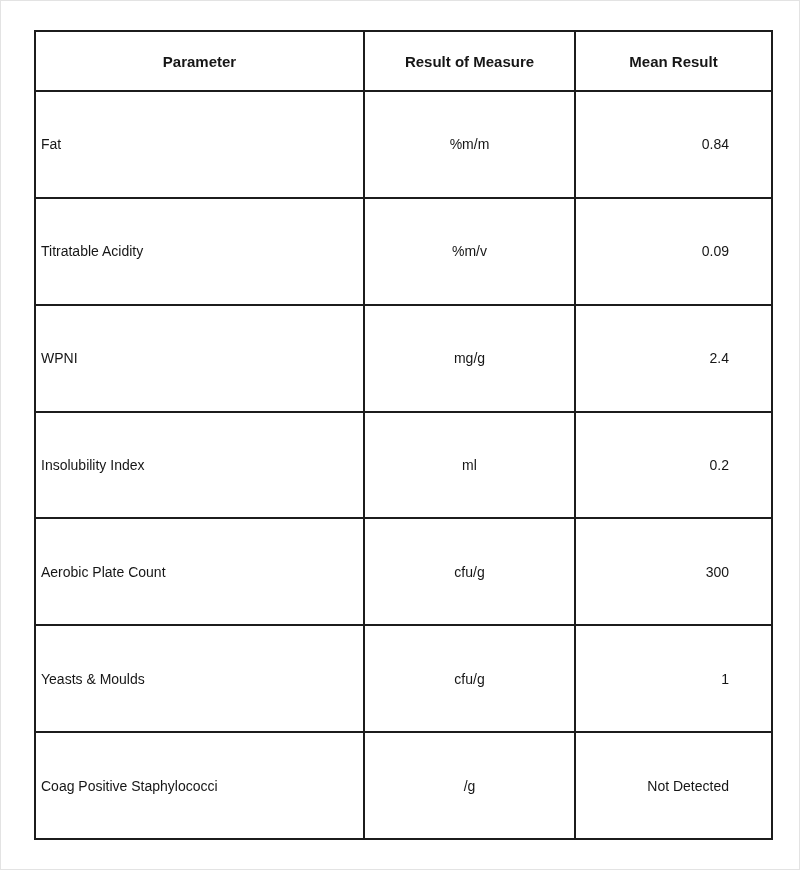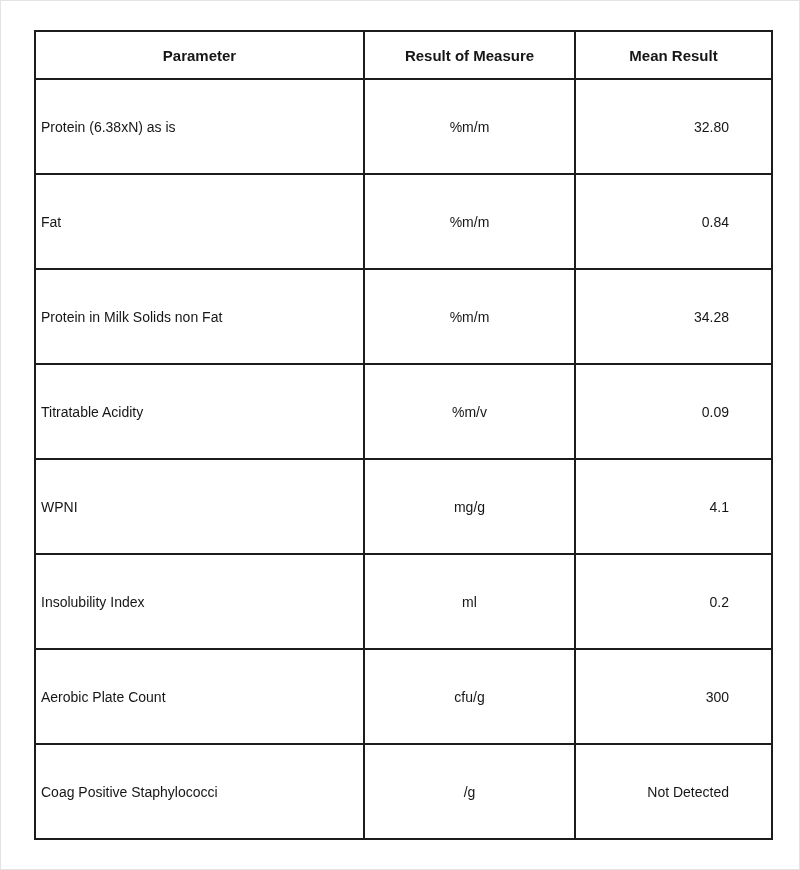--- a/index.html
+++ b/index.html
@@ -36,21 +36,21 @@
   table.results td {
     border: 2px solid #1c1c1c;
     vertical-align: middle;
     box-sizing: border-box;
     overflow: hidden;
   }
   table.results th {
     font-size: 15px;
     font-weight: bold;
     text-align: center;
-    height: 48px;
+    height: 60px;
   }
   table.results td {
     font-size: 14px;
     height: 50.6px;
   }
   col.c-param  { width: 329px; }
   col.c-units  { width: 211px; }
   col.c-result { width: 197px; }
   td.col-param {
     text-align: left;
@@ -78,55 +78,50 @@
       </colgroup>
       <thead>
         <tr>
           <th>Parameter</th>
           <th>Result of Measure</th>
           <th>Mean Result</th>
         </tr>
       </thead>
       <tbody>
           <tr>
-            <td class="col-param">Protein (6.38xN) as is</td>
-            <td class="col-units">%m/m</td>
-            <td class="col-result">32.80</td>
-          </tr>
-          <tr>
             <td class="col-param">Fat</td>
             <td class="col-units">%m/m</td>
             <td class="col-result">0.84</td>
-          </tr>
-          <tr>
-            <td class="col-param">Protein in Milk Solids non Fat</td>
-            <td class="col-units">%m/m</td>
-            <td class="col-result">34.28</td>
           </tr>
           <tr>
             <td class="col-param">Titratable Acidity</td>
             <td class="col-units">%m/v</td>
             <td class="col-result">0.09</td>
           </tr>
           <tr>
             <td class="col-param">WPNI</td>
             <td class="col-units">mg/g</td>
-            <td class="col-result">4.1</td>
+            <td class="col-result">2.4</td>
           </tr>
           <tr>
             <td class="col-param">Insolubility Index</td>
             <td class="col-units">ml</td>
             <td class="col-result">0.2</td>
           </tr>
           <tr>
             <td class="col-param">Aerobic Plate Count</td>
             <td class="col-units">cfu/g</td>
             <td class="col-result">300</td>
           </tr>
           <tr>
+            <td class="col-param">Yeasts &amp; Moulds</td>
+            <td class="col-units">cfu/g</td>
+            <td class="col-result">1</td>
+          </tr>
+          <tr>
             <td class="col-param">Coag Positive Staphylococci</td>
             <td class="col-units">/g</td>
             <td class="col-result">Not Detected</td>
           </tr>
         </tbody>
     </table>
   </div>
 </div>
 
 </body></html>

